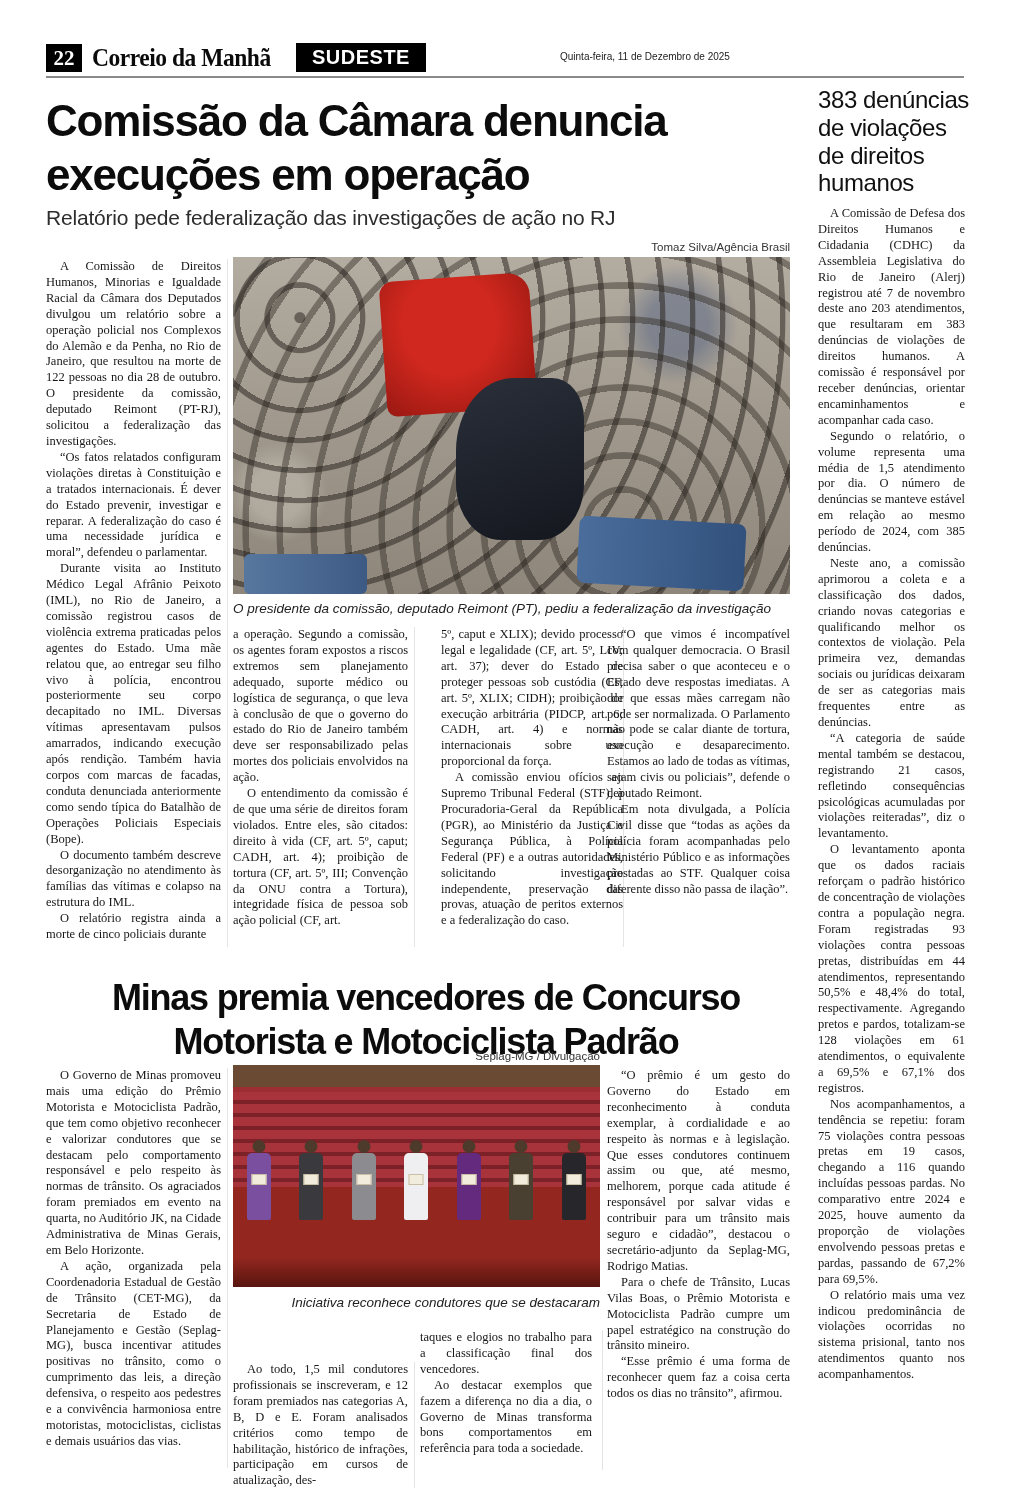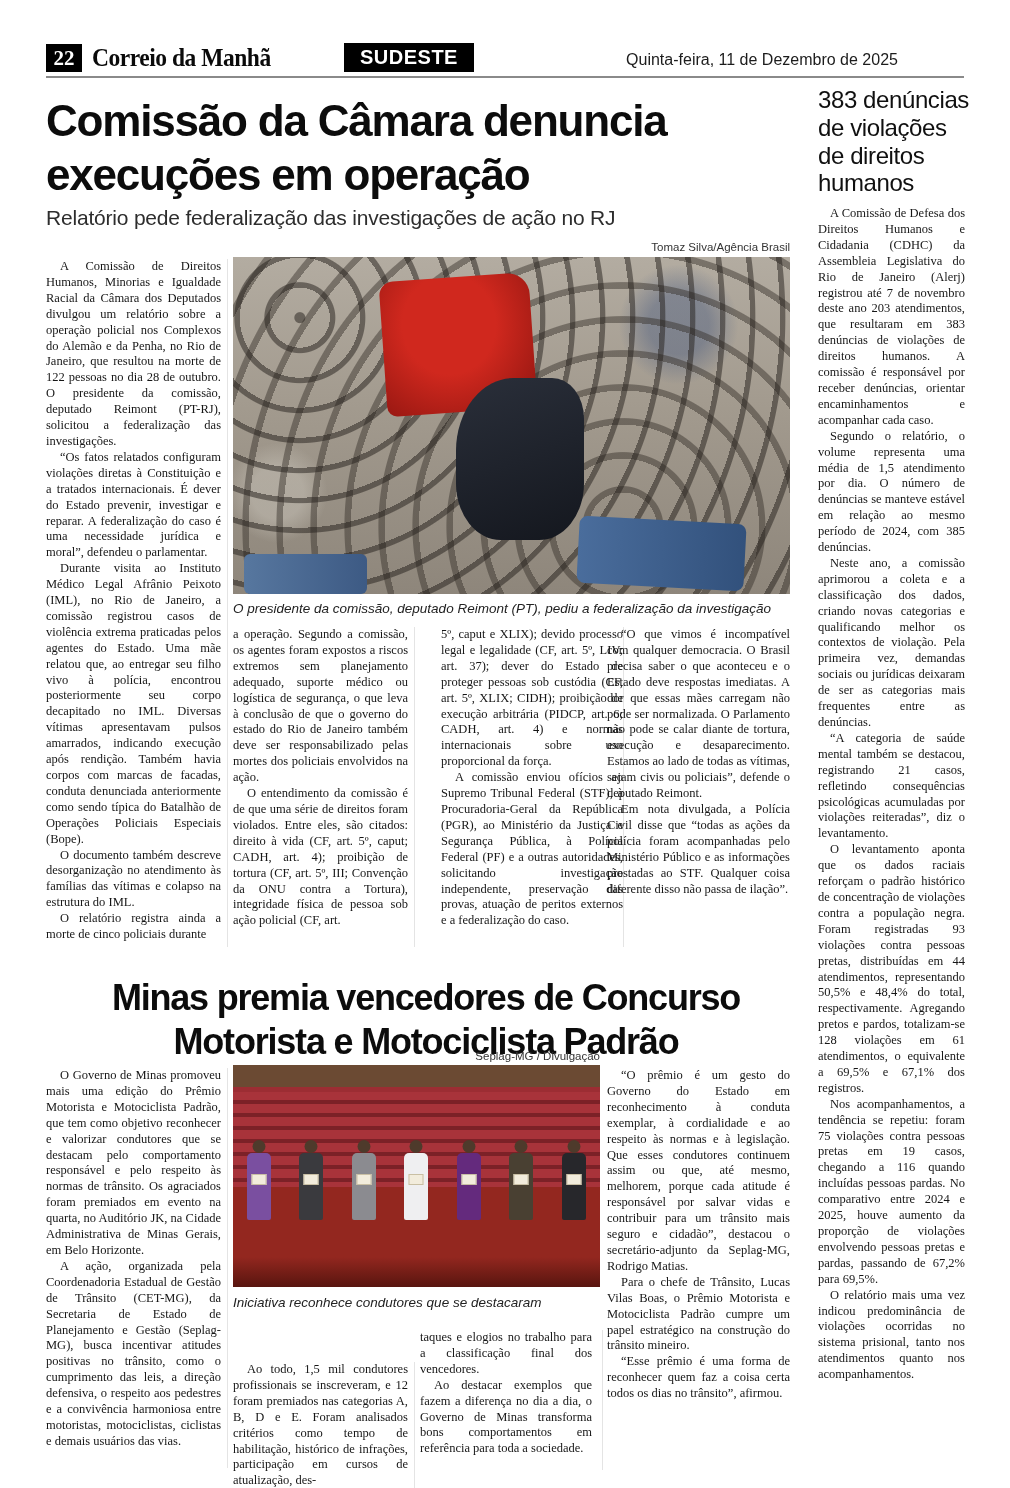--- a/index.html
+++ b/index.html
@@ -9,23 +9,23 @@
 
   
   .pagenum-box { left:46px; top:44px; width:36px; height:28px; background:#000;
                  color:#fff; font-family:"Liberation Serif",serif; font-weight:bold;
                  font-size:21px; text-align:center; line-height:28px; }
   .masthead { left:92px; top:44px; font-family:"Liberation Serif",serif; font-weight:bold;
               font-size:25px; letter-spacing:-0.5px; transform:scaleX(0.94);
               transform-origin:left center; white-space:nowrap; color:#0a0a0a; }
   .section-box { left:296px; top:43px; height:29px; background:#000; color:#fff;
                  font-family:"Liberation Sans",sans-serif; font-weight:bold;
-                 font-size:20px; line-height:29px; padding:0 16px; letter-spacing:0.5px;margin-left:48px; }
-  .issue-date { left:560px; top:51px; width:404px; text-align:center;
-                font-family:"Liberation Sans",sans-serif; font-size:16px; color:#1c1c1c; }
+                 font-size:20px; line-height:29px; padding:0 16px; letter-spacing:0.5px; }
+  .issue-date { left:560px; top:51px; width:404px; text-align:left;
+                font-family:"Liberation Sans",sans-serif; font-size:10px; color:#1c1c1c; }
   .header-rule { left:46px; top:76px; width:918px; height:2px; background:#8a8a8a; }
 
   
   .headline { font-family:"Liberation Sans",sans-serif; font-weight:bold;
               color:#0c0c0c; letter-spacing:-1.2px;margin-top:10px; }
   .h1-main { left:46px; top:84px; width:745px; font-size:44px; line-height:1.22; }
   .h1-sub  { left:46px; top:206px; width:750px; font-family:"Liberation Sans",sans-serif;
              font-size:21px; color:#2d2d2d; letter-spacing:-0.2px; }
   .h2-main { left:46px; top:966px; width:760px; font-size:36px; line-height:1.22;text-align:center; }
 
@@ -34,21 +34,21 @@
              letter-spacing:-0.4px; }
 
   
   .credit { font-family:"Liberation Sans",sans-serif; font-size:11.5px; color:#333;
             text-align:right; }
   .credit1 { left:233px; top:241px; width:557px; }
   .credit2 { left:233px; top:1050px; width:367px; }
   .caption { font-family:"Liberation Sans",sans-serif; font-style:italic;
              font-size:13.5px; color:#222; }
   .caption1 { left:233px; top:601px; width:557px; }
-  .caption2 { left:233px; top:1295px; width:367px; }
+  .caption2 { left:233px; top:1295px; width:367px;text-align:right; }
 
   
   .col { overflow:hidden; }
   .col p { font-size:12.5px; line-height:15.9px; text-align:justify;
            text-indent:14px; color:#161616; hyphens:auto; }
   .col p.cont { text-indent:0; }
   .rule-r { border-right:1px solid #e4e4e4; }
 
   .a1c1 { left:46px;  top:259px;  width:182px; height:688px; padding-right:6px; }
   .a1c2 { left:233px; top:627px;  width:182px; height:320px; padding-right:6px; }

